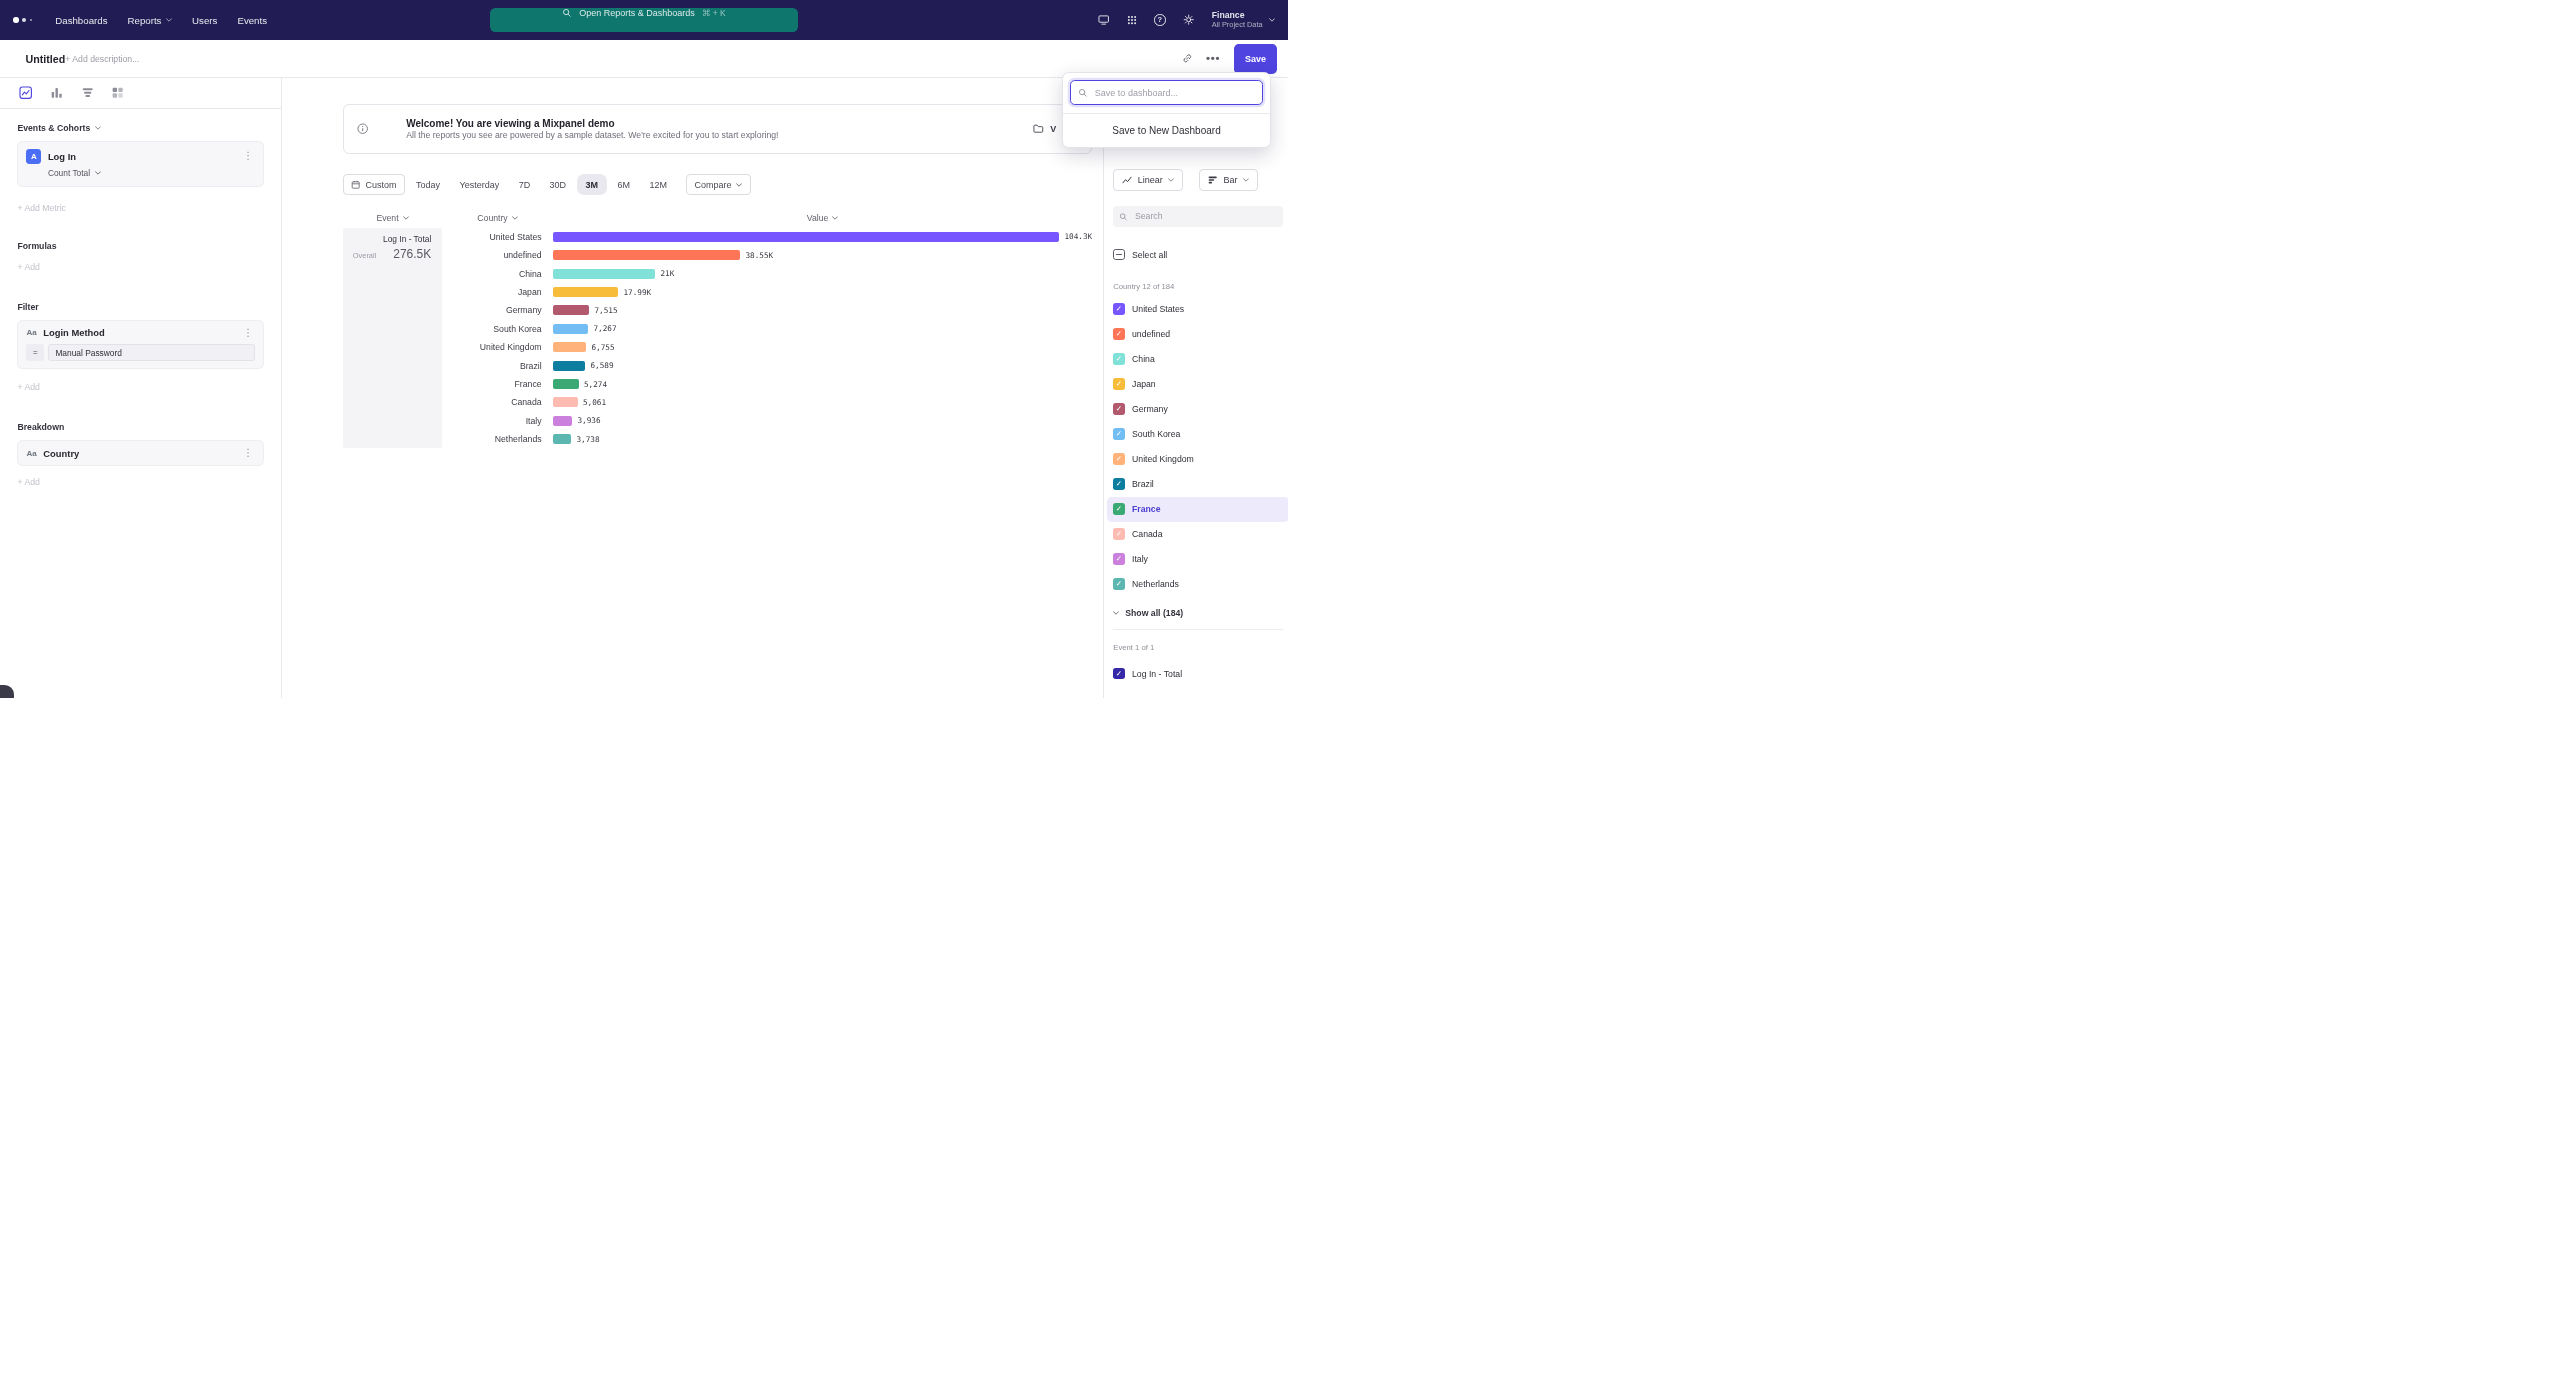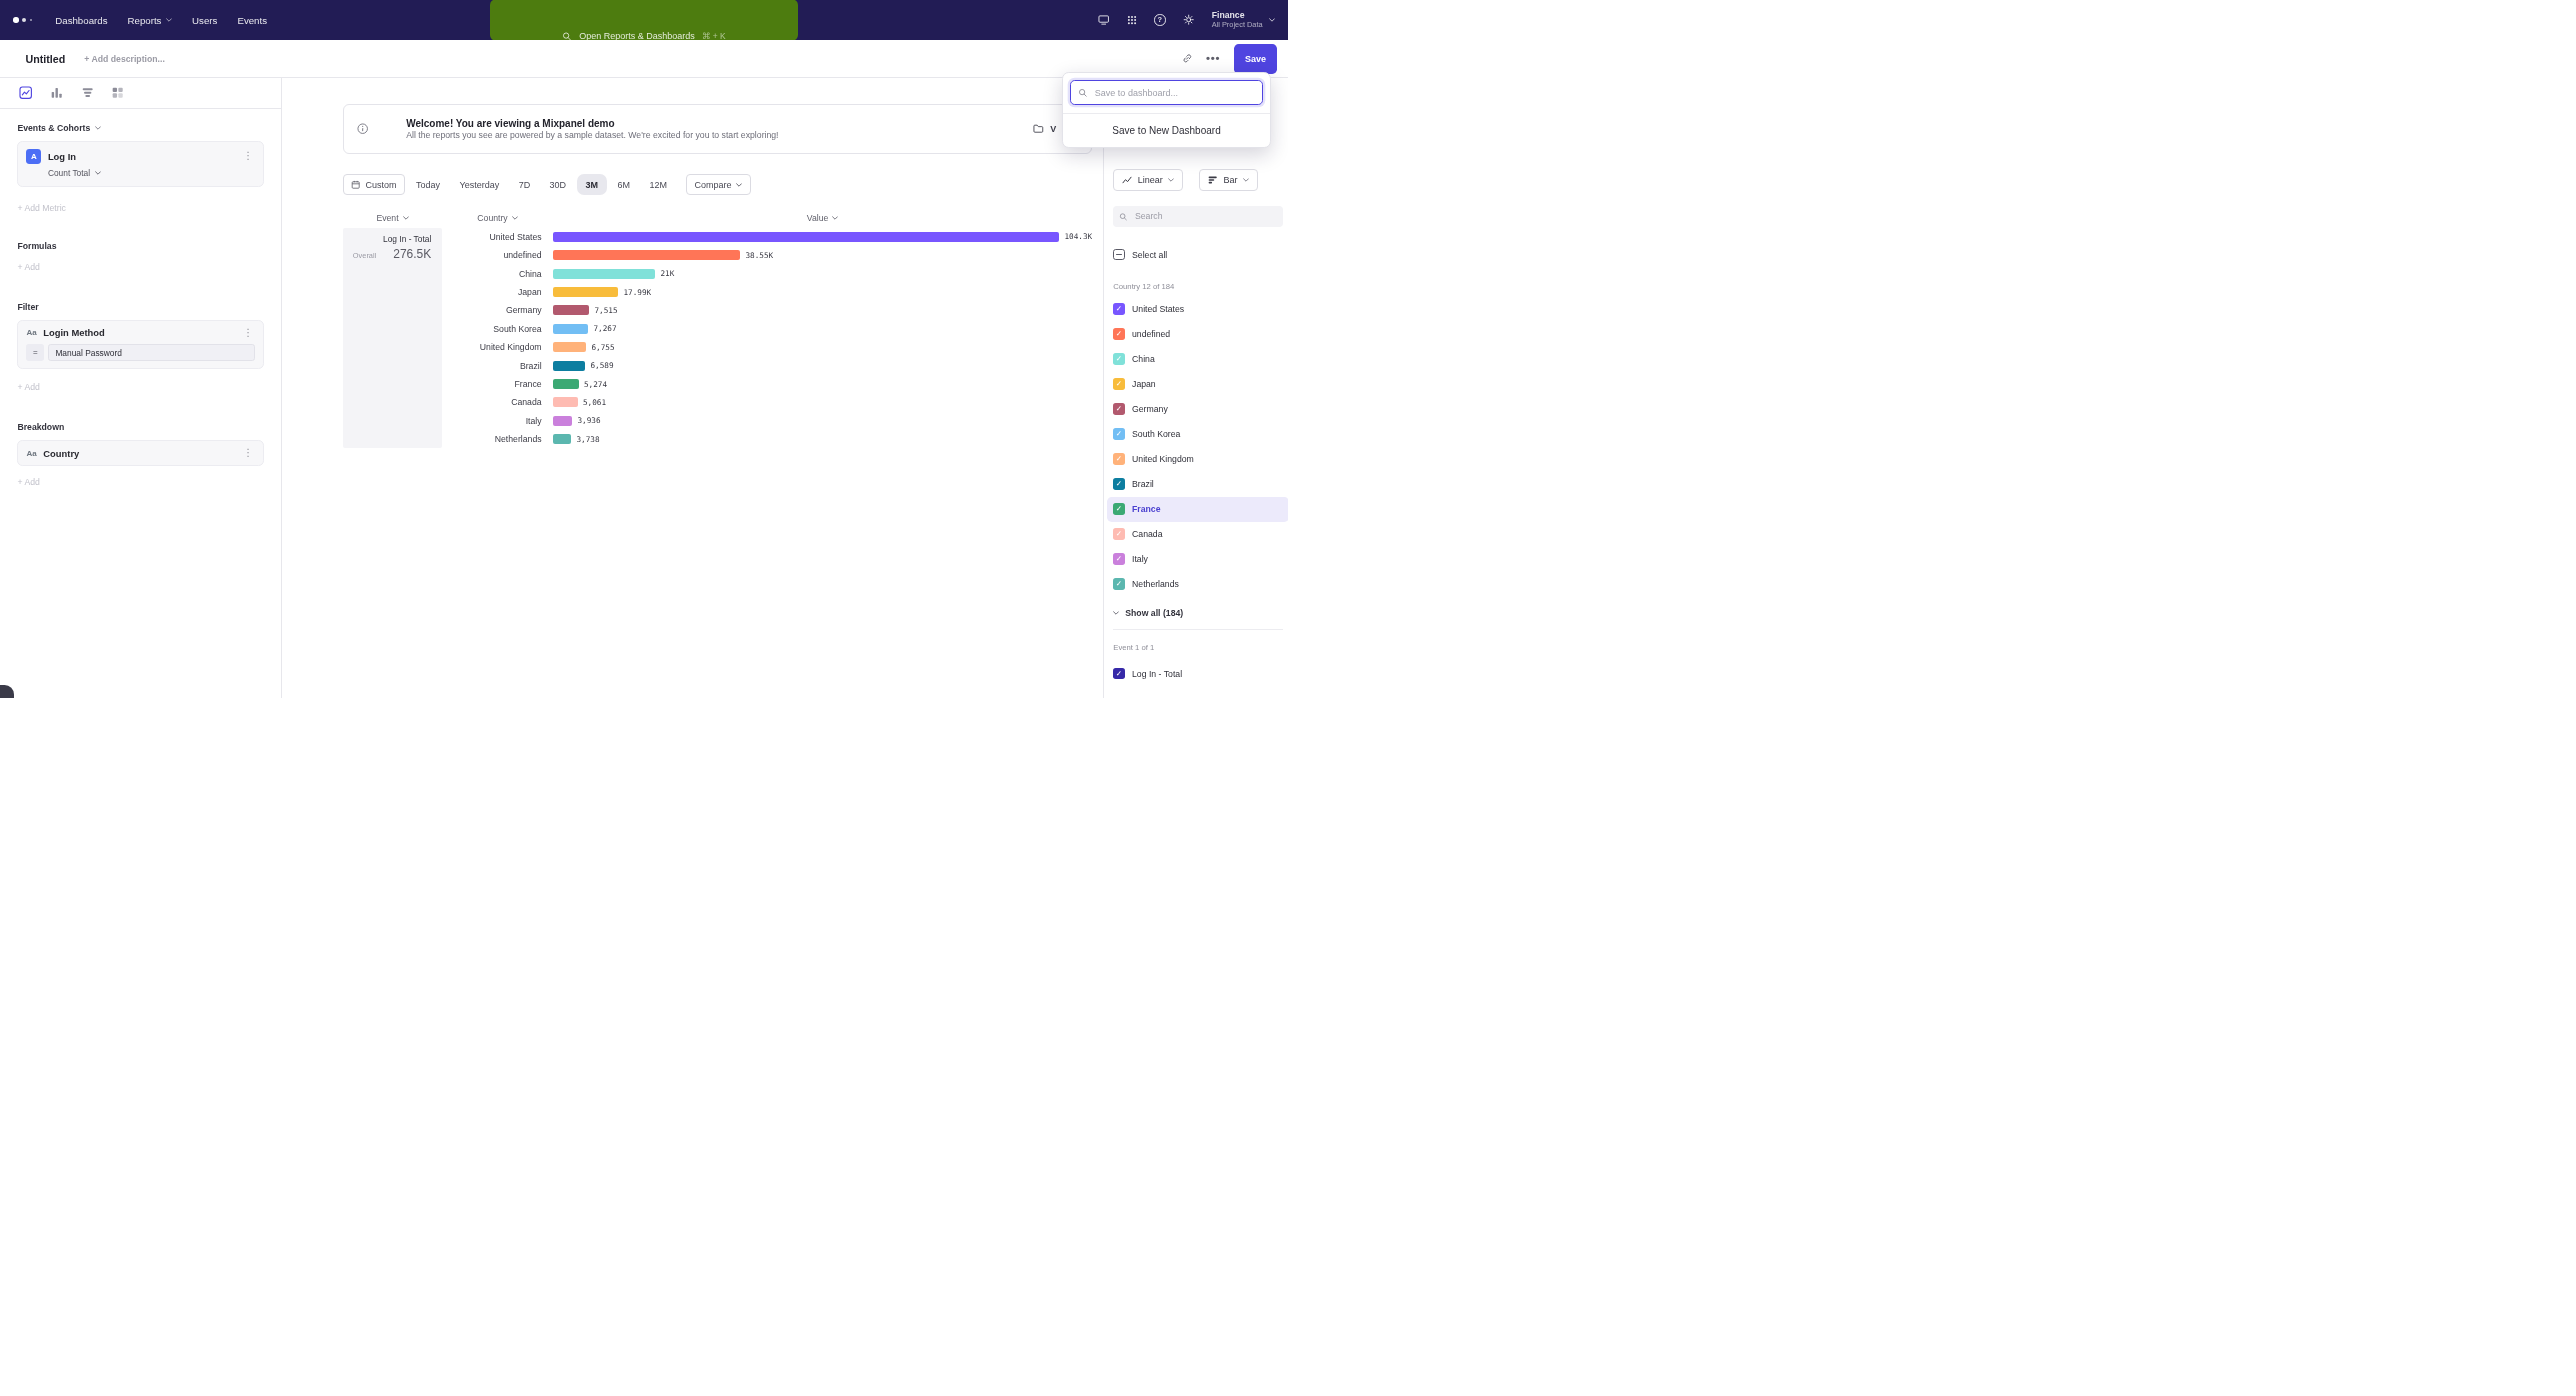--- a/index.html
+++ b/index.html
@@ -13,34 +13,34 @@
 
   
   .topnav{height:40px;background:#221C55;display:flex;align-items:center;padding:0 13.4px;position:relative;color:#fff;box-sizing:border-box;}
   .logo{display:flex;gap:3.4px;align-items:center;margin-right:23px;}
   .logo .dot{width:5.4px;height:5.4px;border-radius:50%;background:#fff;}
   .logo .dot.d2{width:4px;height:4px;opacity:.85;}
   .logo .dot.d3{width:2.7px;height:2.7px;opacity:.6;}
   .topnav-links{display:flex;align-items:center;}
   .nav-item{font-size:9.7px;color:rgba(255,255,255,.9);margin-right:20px;display:flex;align-items:center;gap:4.7px;cursor:pointer;white-space:nowrap;}
   .nav-item .chev{color:rgba(255,255,255,.7);}
-  .topnav-search{position:absolute;left:50%;top:50%;transform:translate(-50%,-50%);width:308px;height:41px;background:#4d7c0f;border-radius:5.4px;display:flex;align-items:flex-end;justify-content:center;gap:7.4px;color:rgba(255,255,255,.85);font-size:9px;cursor:text;}
+  .topnav-search{position:absolute;left:50%;top:50%;transform:translate(-50%,-50%);width:308px;height:24px;background:#0f766e;border-radius:5.4px;display:flex;align-items:flex-start;justify-content:center;gap:7.4px;color:rgba(255,255,255,.85);font-size:9px;cursor:text;}
   .search-shortcut{color:rgba(255,255,255,.55);font-size:8.4px;}
   .topnav-right{margin-left:auto;display:flex;align-items:center;gap:17.4px;color:rgba(255,255,255,.88);}
   .tn-ic{display:flex;align-items:center;justify-content:center;cursor:pointer;}
   .q-circle{width:11.4px;height:11.4px;border:1.1px solid currentColor;border-radius:50%;font-size:7.4px;font-weight:700;display:flex;align-items:center;justify-content:center;box-sizing:border-box;}
   .project{display:flex;align-items:center;gap:6px;cursor:pointer;}
   .project-text{display:flex;flex-direction:column;line-height:1.2;}
   .project-name{font-size:8.7px;font-weight:700;}
   .project-scope{font-size:7.4px;color:rgba(255,255,255,.62);}
 
   
   .subheader{height:38px;background:#fff;border-bottom:0.7px solid #E7E7EC;display:flex;align-items:center;padding:0 10.7px 0 25.5px;position:relative;z-index:3;box-sizing:border-box;}
   .doc-title{font-size:10.7px;font-weight:600;color:#23232C;}
-  .doc-desc{margin-left:19px;font-size:8.7px;color:#9B9BA5;cursor:text;font-weight:bold;}
+  .doc-desc{font-size:8.7px;color:#9B9BA5;cursor:text;}
   .subheader-right{margin-left:auto;display:flex;align-items:center;gap:13.4px;color:#5E5E69;}
   .more-h{font-size:11.4px;font-weight:700;letter-spacing:0.7px;color:#5E5E69;cursor:pointer;line-height:1;}
   .save-btn{background:#4F44E0;color:#fff;font-size:9px;font-weight:600;height:30px;padding:0 11.4px;border:none;border-radius:4.7px;cursor:pointer;font-family:inherit;}
 
   
   .app{display:flex;height:621px;background:#fff;}
 
   
   .sidebar{width:282px;min-width:282px;border-right:0.7px solid #E7E7EC;position:relative;box-sizing:border-box;overflow:hidden;}
   .side-tabs{height:29.5px;display:flex;align-items:center;gap:17.4px;padding:0 19px;border-bottom:0.7px solid #E7E7EC;}

